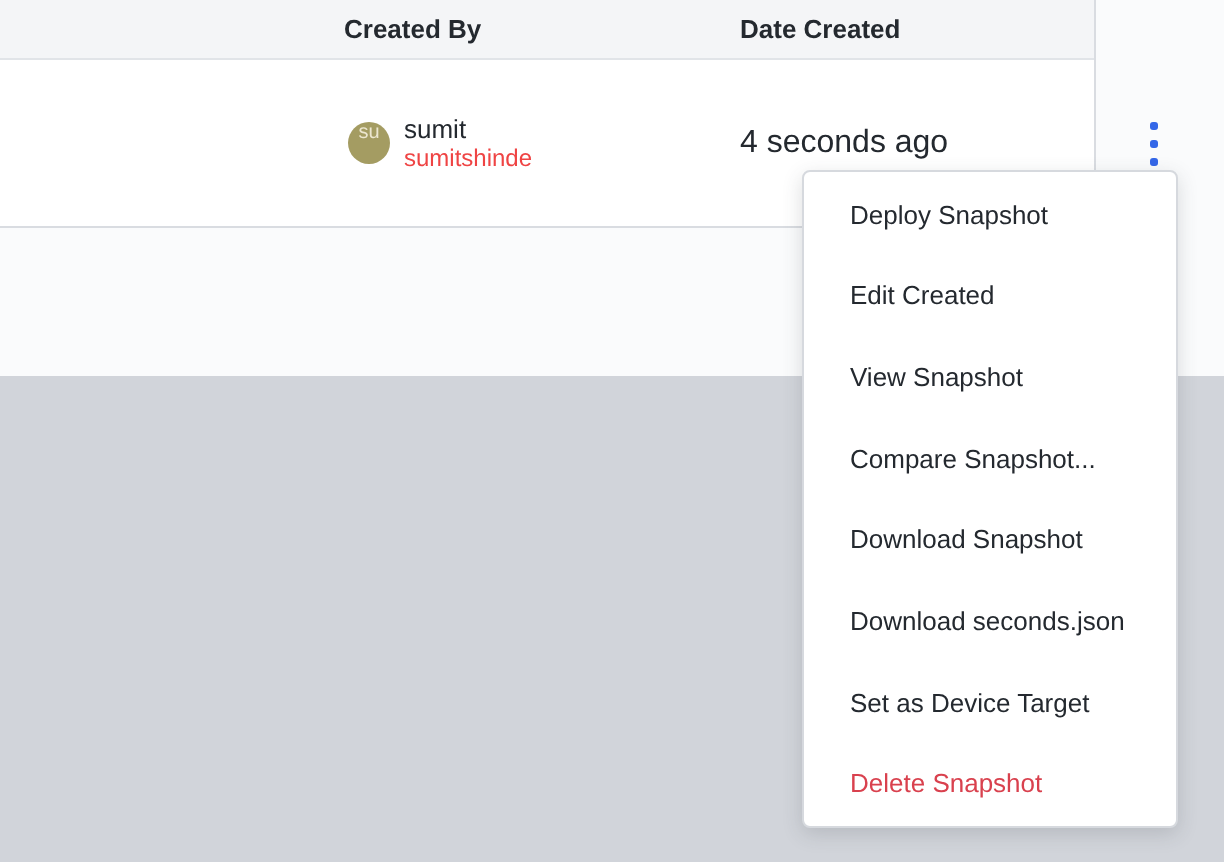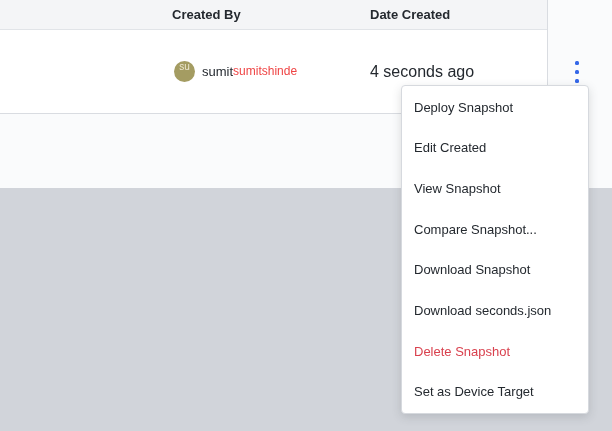--- a/index.html
+++ b/index.html
@@ -57,21 +57,21 @@
   }
   .avatar {
     width: 21px; height: 21px;
     border-radius: 50%;
     background: #a49c62;
     color: #ece6cf;
     font-size: 10px;
     display: flex; justify-content: center;
     flex: 0 0 auto;
   }
-  .user-stack { display: flex; flex-direction: row; line-height: 1.18; }
+  .user-stack { display: flex; flex-direction: column; line-height: 1.18; }
   .user-name { font-size: 13px; color: #24292f; }
   .user-login { font-size: 12px; color: #ef4444; }
   .cell-date {
     position: absolute;
     left: 370px; top: 0; height: 100%;
     display: flex; align-items: center;
     font-size: 16px; color: #24292f; text-align: center;
   }
   .cell-actions {
     position: absolute;
@@ -94,21 +94,21 @@
   .dropdown {
     position: absolute;
     left: 401px; top: 85px;
     width: 188px; height: 329px;
     background: #ffffff;
     border: 1px solid #d6d9de;
     border-radius: 4px;
     box-shadow: 0 3px 10px rgba(60, 64, 70, 0.18);
     z-index: 5;
     display: flex; flex-direction: column;
-    padding: 1px 0;
+    padding: 1px 11px;
   }
   .menu-item {
     flex: 1 1 0;
     display: flex; align-items: center;
     padding-left: 12px;
     font-size: 13px;
     color: #24292f;
     cursor: pointer;
     white-space: nowrap;
   }
@@ -145,15 +145,15 @@
   </div>
 </div>
 
 <div class="dropdown">
   <div class="menu-item">Deploy Snapshot</div>
   <div class="menu-item">Edit Created</div>
   <div class="menu-item">View Snapshot</div>
   <div class="menu-item">Compare Snapshot...</div>
   <div class="menu-item">Download Snapshot</div>
   <div class="menu-item">Download seconds.json</div>
+  <div class="menu-item">Set as Device Target</div>
   <div class="menu-item danger">Delete Snapshot</div>
-  <div class="menu-item">Set as Device Target</div>
 </div>
 
 </body></html>

